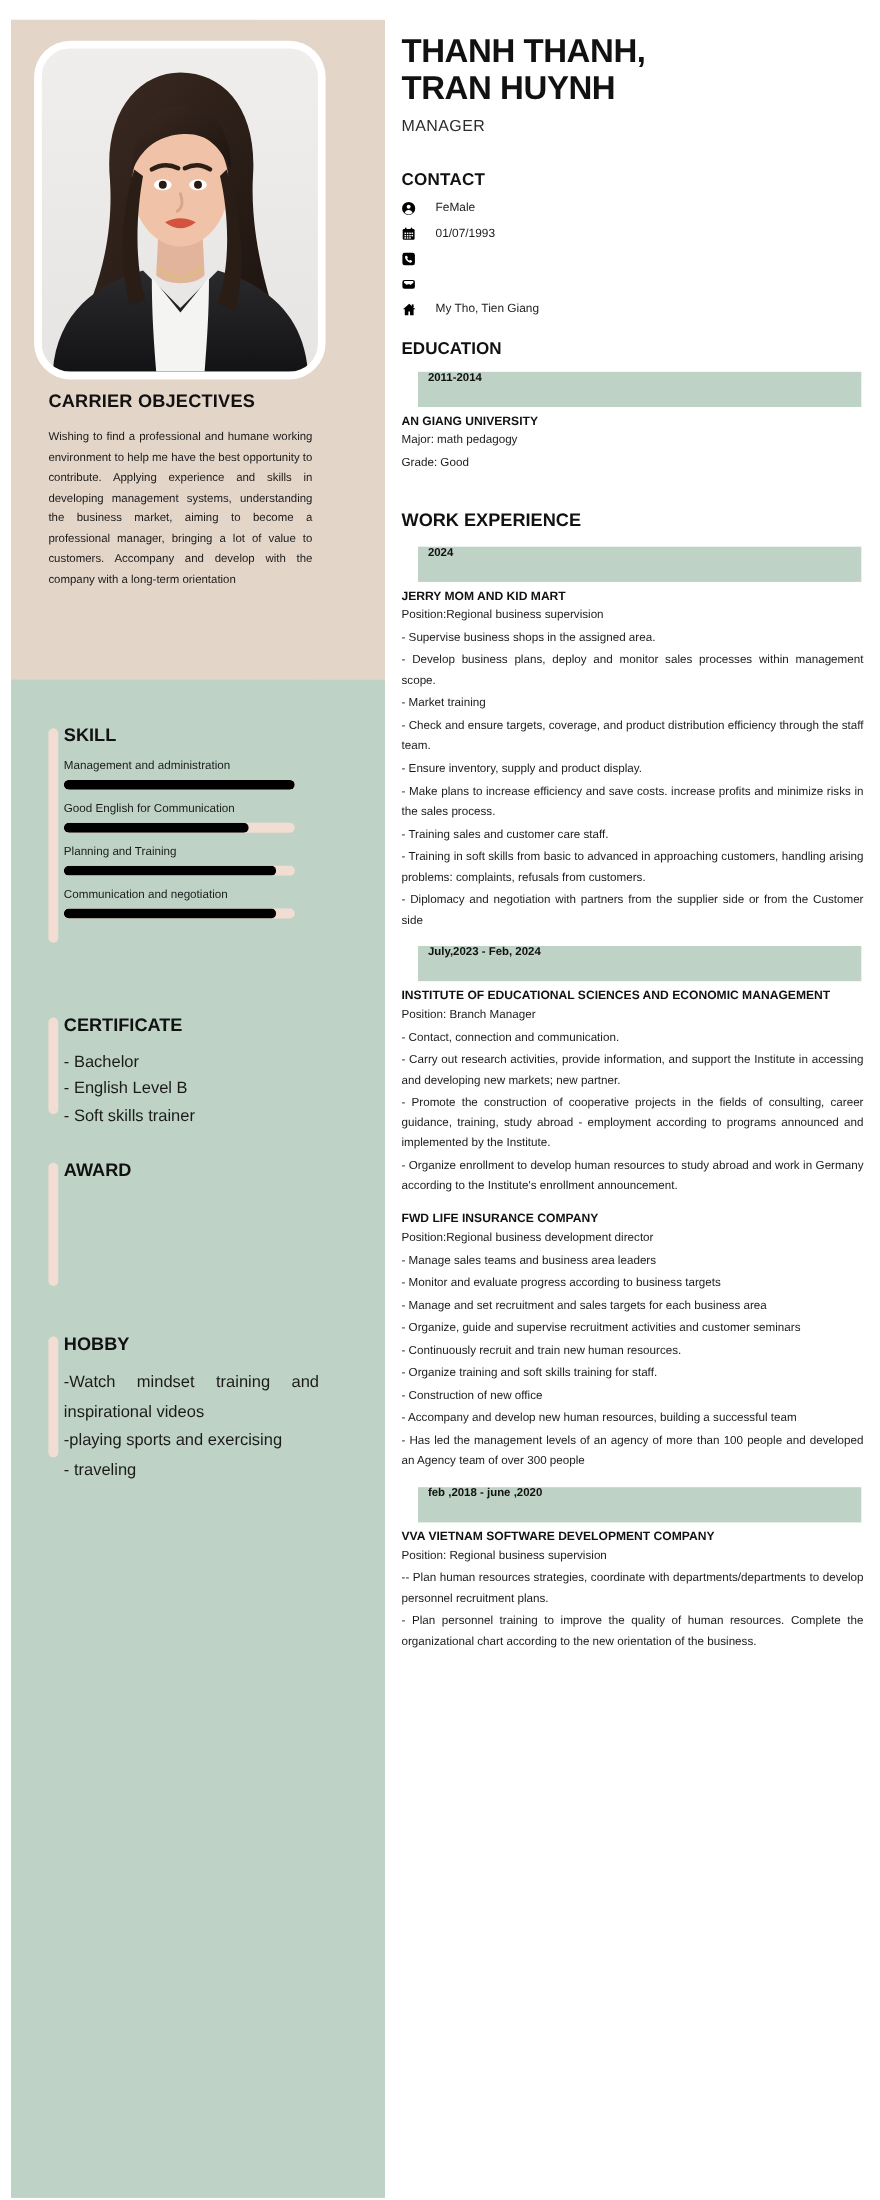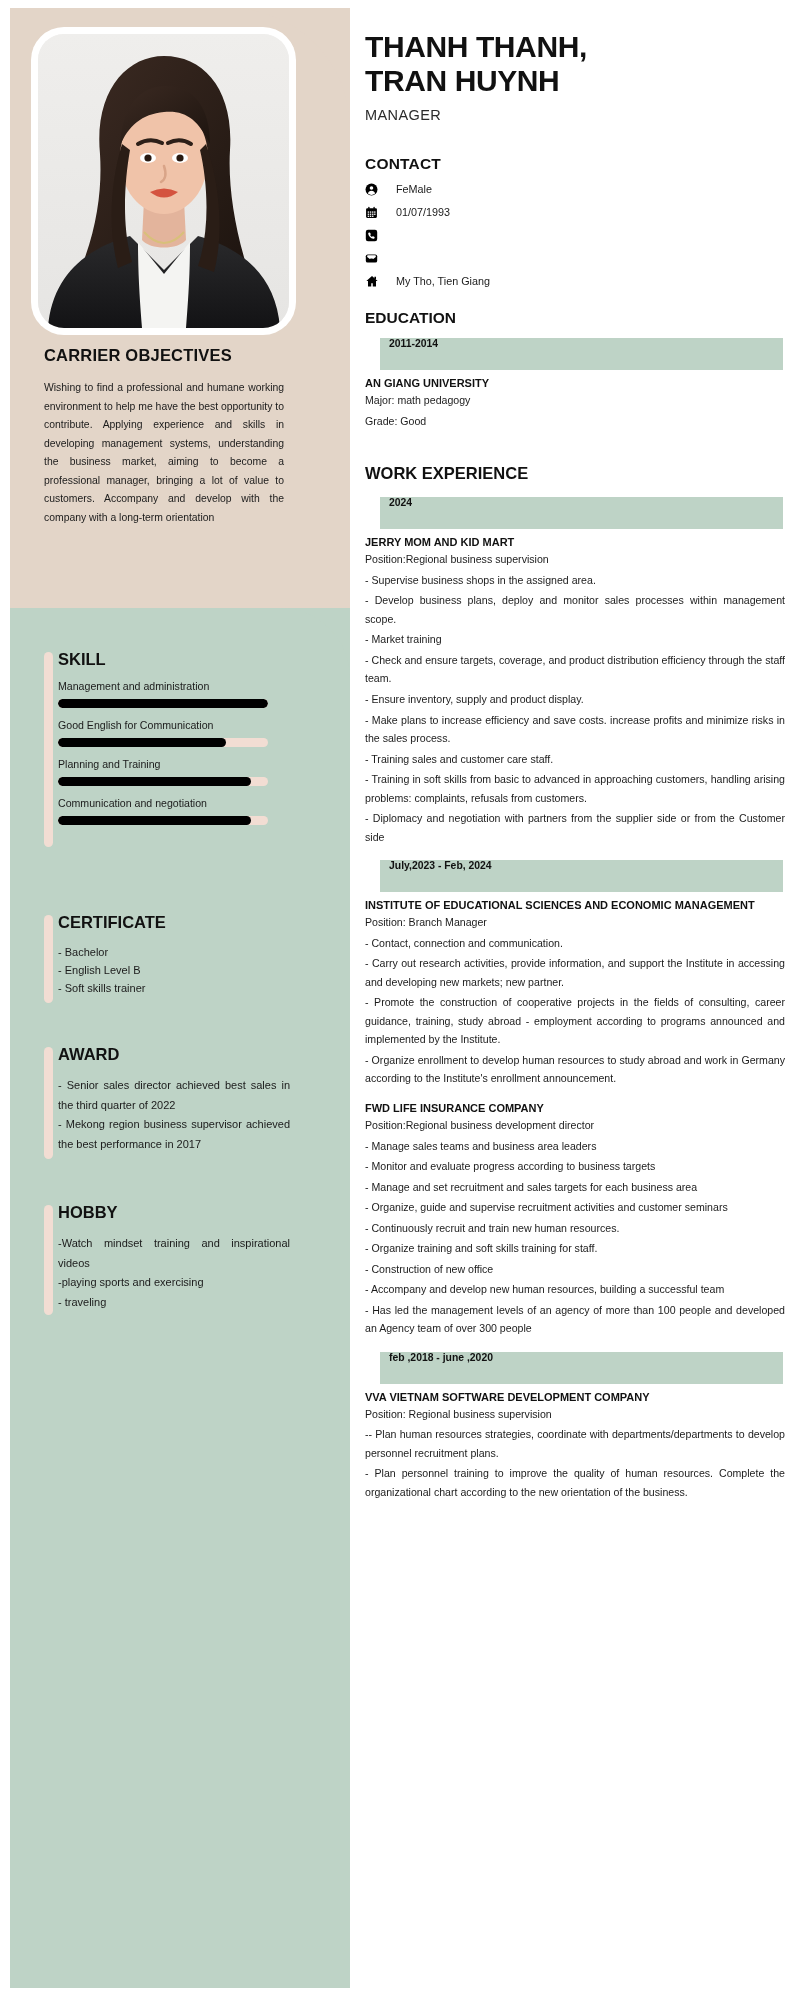--- a/index.html
+++ b/index.html
@@ -14,21 +14,21 @@
     width: 800px;
     height: 2000px;
     background: #ffffff;
     overflow: hidden;
   }
 
   
   .left-col {
     position: absolute;
     left: 10px;
-    top: 8px;
+    top: 18px;
     width: 340px;
     height: 1980px;
     background: #e3d5c8;
     border-radius: 0 0 0 0;
     overflow: hidden;
   }
   .left-beige {
     position: absolute;
     left: 0; top: 0;
     width: 340px;
@@ -115,21 +115,21 @@
   }
   .skill-fill {
     height: 9px;
     border-radius: 6px;
     background: #000000;
   }
 
   .bullet-list { margin-top: 12px; }
   .bullet-list li {
     list-style: none;
-    font-size: 11px;
+    font-size: 15px;
     line-height: 1.78;
     color: #1b1b1b;
     text-align: justify;
   }
   .bullet-tight li { line-height: 1.62; }
 
   
   .right-col {
     position: absolute;
     left: 365px;
@@ -320,24 +320,20 @@
       <ul class="bullet-list bullet-tight" id="cert-list">
           <li>- Bachelor</li>
           <li>- English Level B</li>
           <li>- Soft skills trainer</li>
         </ul>
     </div>
 
     <div class="pill-sec left-inner" style="left:48px; top:1037px; width:232px;">
       <div class="pill" style="height:112px;"></div>
       <h3>AWARD</h3>
-      <ul class="bullet-list" id="award-list">
-          <li>- Senior sales director achieved best sales in the third quarter of 2022</li>
-          <li>- Mekong region business supervisor achieved the best performance in 2017</li>
-        </ul>
     </div>
 
     <div class="pill-sec left-inner" style="left:48px; top:1195px; width:232px;">
       <div class="pill" style="height:110px;"></div>
       <h3>HOBBY</h3>
       <ul class="bullet-list" id="hobby-list">
           <li>-Watch mindset training and inspirational videos</li>
           <li>-playing sports and exercising</li>
           <li>- traveling</li>
         </ul>

